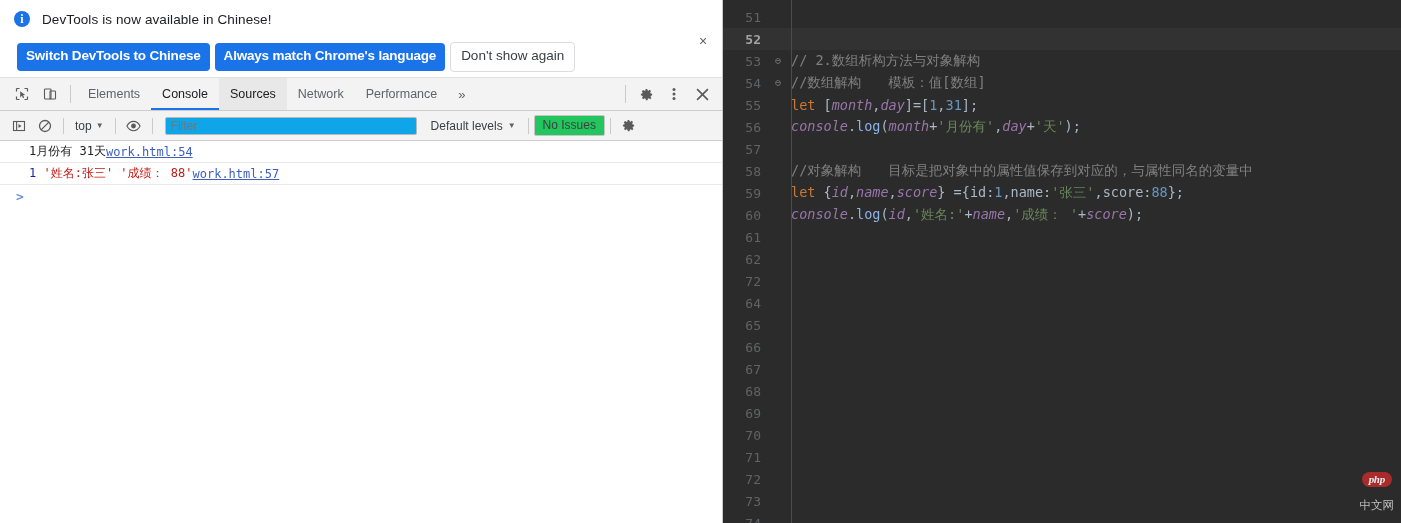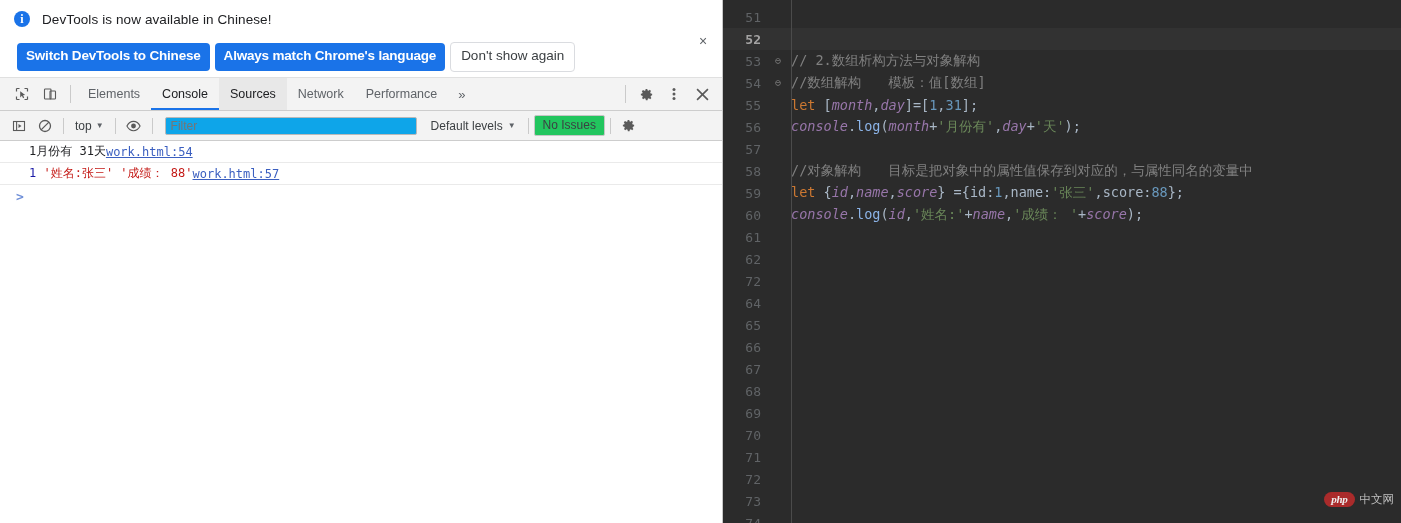--- a/index.html
+++ b/index.html
@@ -358,25 +358,26 @@
   .t-num     { color: #6897bb; }
   .t-str     { color: #6a8759; }
   .t-comment { color: #808080; }
   .t-punc    { color: #a9b7c6; }
   .t-prop    { color: #a9b7c6; }
 
   
   .watermark {
     position: absolute;
     right: 7px;
-    bottom: 16px;
-    display: flex;
-    align-items: center;
-    gap: 5px;
+    bottom: 10px;
+    display: flex;
+    align-items: center;
+    gap: 11px;
     opacity: 0.92;
+    flex-direction: column;
   }
   .wm-php {
     background: #b52b2b;
     color: #ffffff;
     font-style: italic;
     font-weight: bold;
     font-size: 11px;
     padding: 1px 7px 2px 7px;
     border-radius: 10px;
     font-family: "Liberation Serif", serif;

